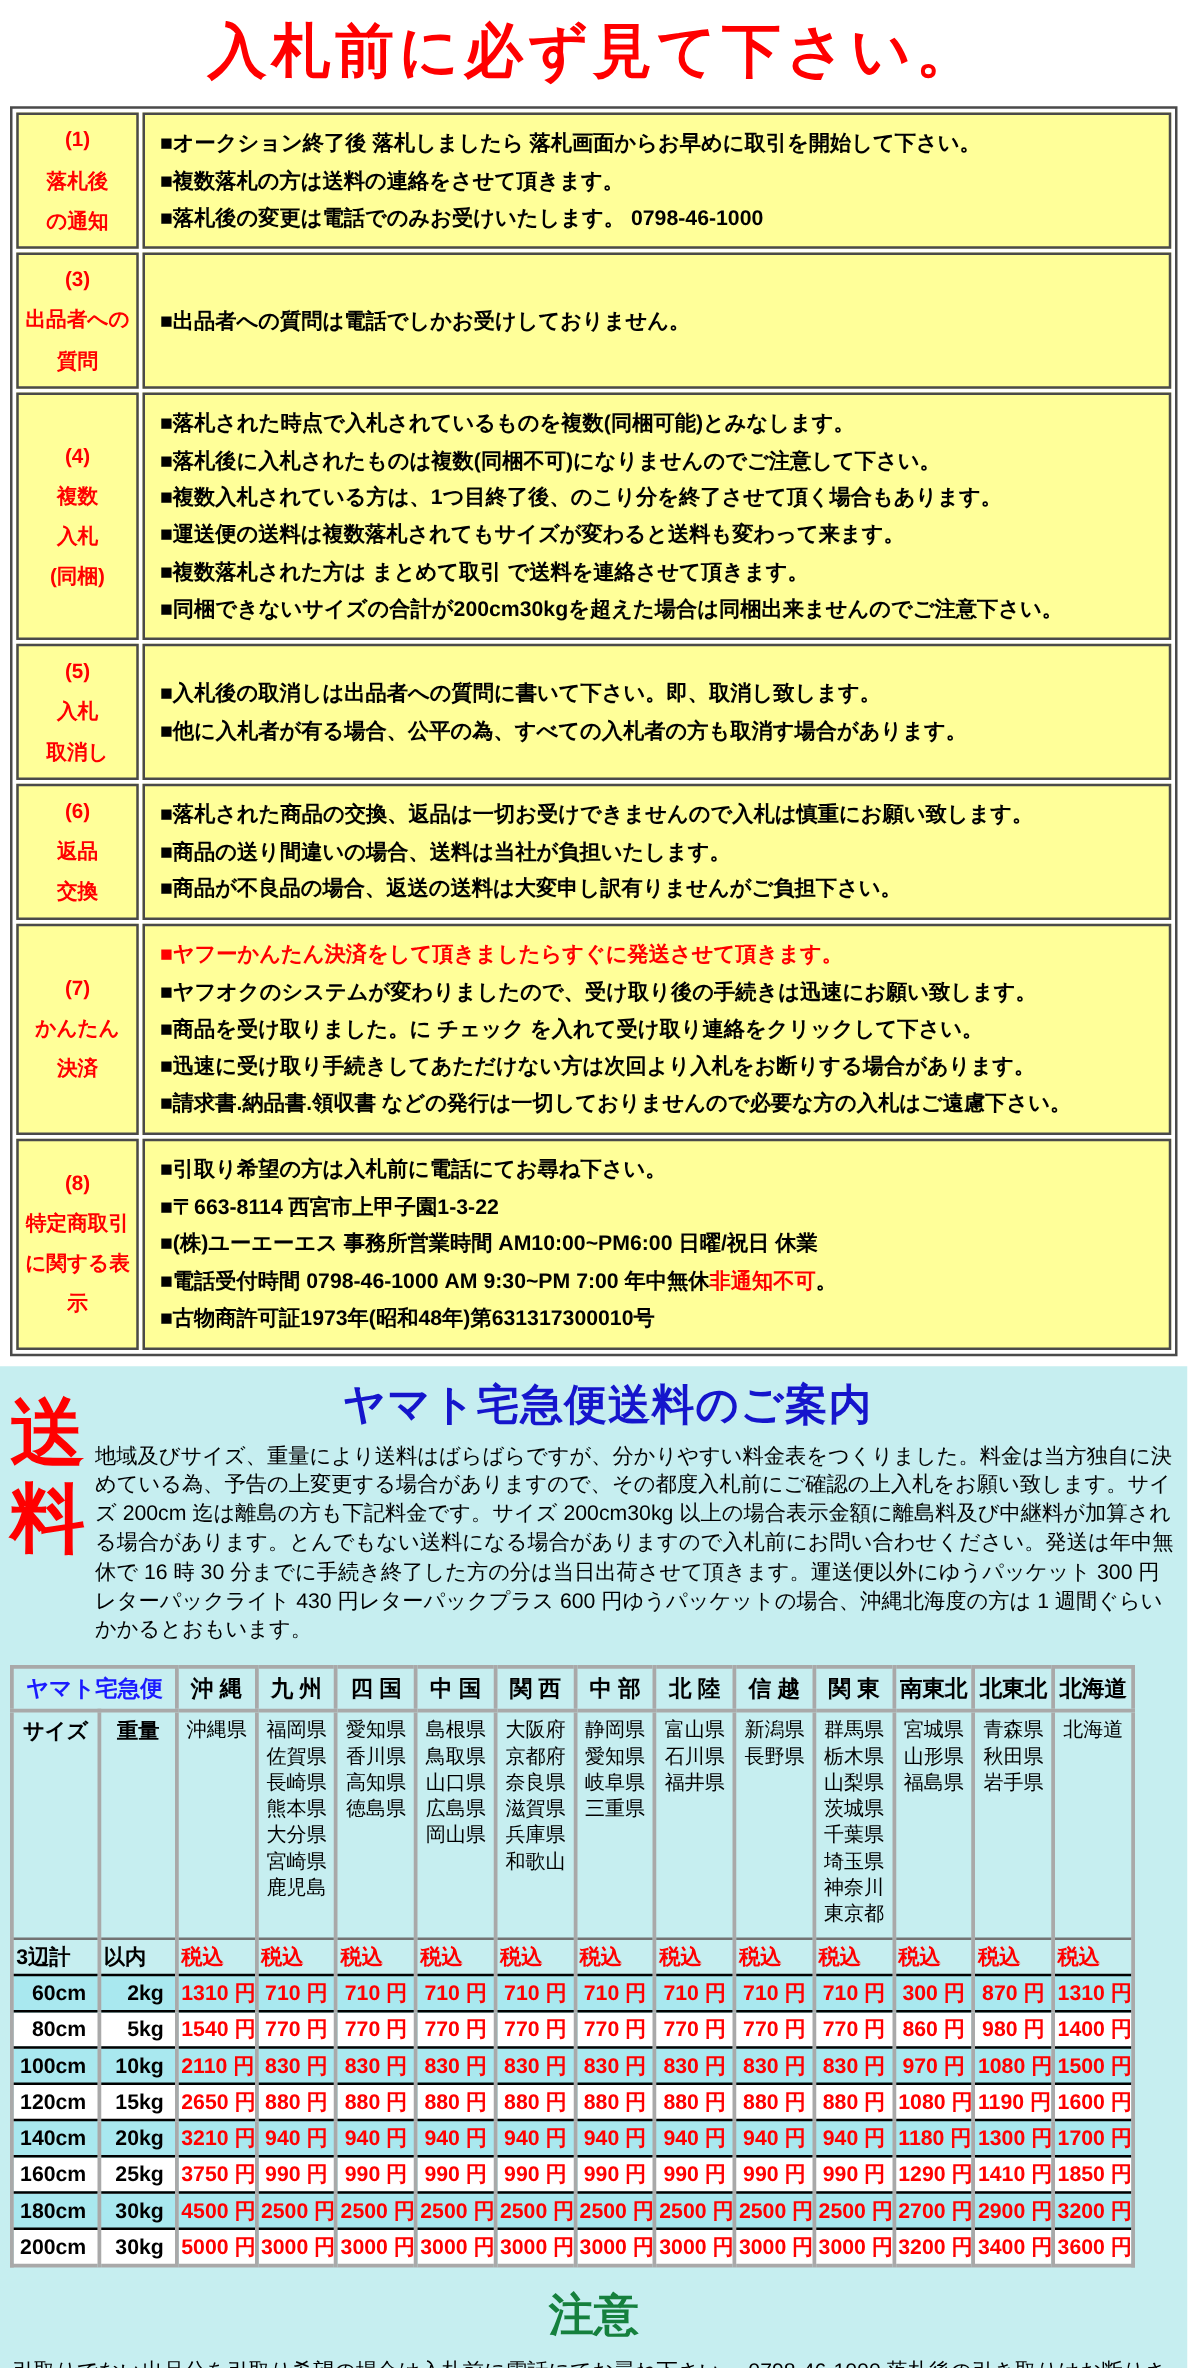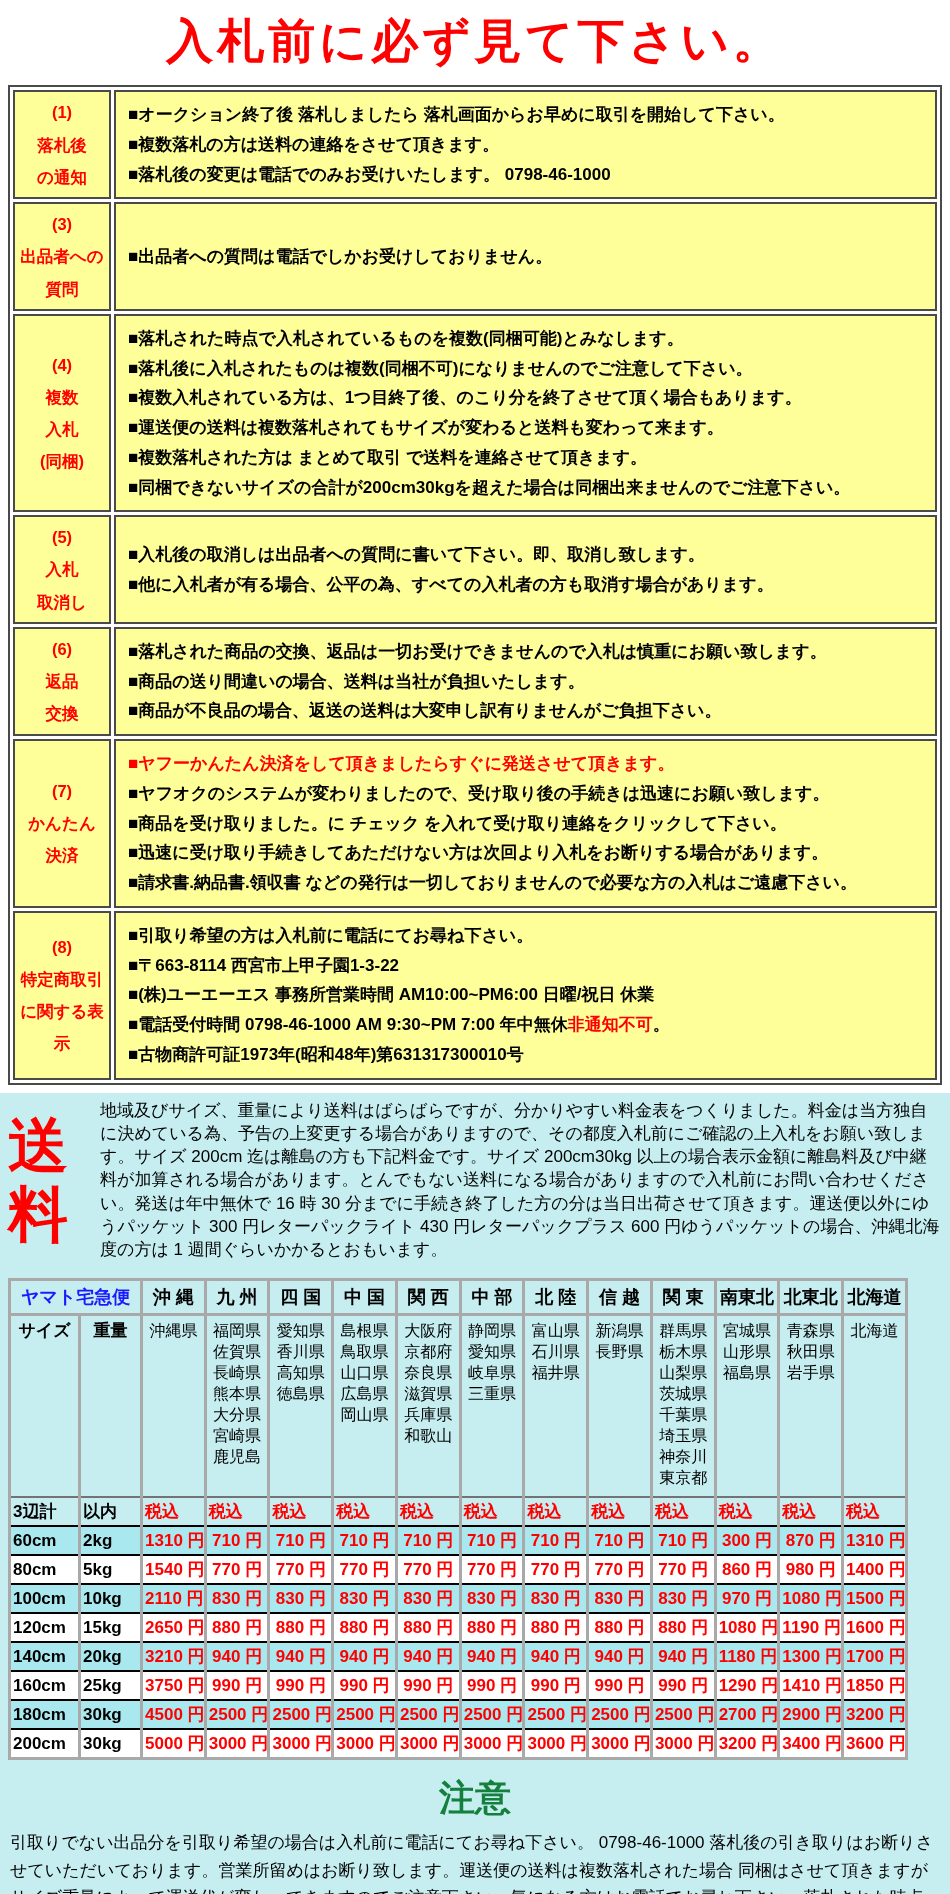--- a/index.html
+++ b/index.html
@@ -48,21 +48,21 @@
     vertical-align:middle;
   }
   .bullet{line-height:1.75;}
   .red{color:#ff0000;}
   
   .shipping-section{
     background:#c6eef0;
     margin-top:8px;
     padding:6px 0 14px 0;
   }
-  .ship-head{display:flex;align-items:flex-start;gap:24px;}
+  .ship-head{display:flex;align-items:flex-start;}
   .ship-vertical{
     width:68px;
     min-width:68px;
     color:#ff0000;
     font-weight:bold;
     font-size:60px;
     line-height:1.15;
     text-align:center;
     padding:12px 0 0 4px;
     word-break:break-all;
@@ -134,20 +134,21 @@
   .fee-table tr.r-data td{
     font-weight:bold;
     border-bottom:2px solid #000;
     padding:2px 2px;
     background:#ffffff;
   }
   .fee-table tr.r-data:last-child td{border-bottom:none;}
   .fee-table tr.r-data.hl td{background:#a9e8ef;}
   .fee-table tr.r-data td.size,
   .fee-table tr.r-data td.wt{
+    text-align:right;
     padding-right:9px;
     margin-top:26px;
   }
   .fee-table tr.r-data td.price{
     color:#ff0000;
     text-align:center;
     white-space:nowrap;
   }
   
   .caution-title{
@@ -260,20 +261,21 @@
           <div class="bullet"><span>■古物商許可証1973年(昭和48年)第631317300010号</span></div>
         </td>
       </tr>
     </tbody>
 </table>
 
 <div class="shipping-section">
   <div class="ship-head">
     <div class="ship-vertical">送料</div>
     <div class="ship-main">
+      <div class="ship-title">ヤマト宅急便送料のご案内</div>
       <div class="ship-intro">地域及びサイズ、重量により送料はばらばらですが、分かりやすい料金表をつくりました。料金は当方独自に決めている為、予告の上変更する場合がありますので、その都度入札前にご確認の上入札をお願い致します。サイズ 200cm 迄は離島の方も下記料金です。サイズ 200cm30kg 以上の場合表示金額に離島料及び中継料が加算される場合があります。とんでもない送料になる場合がありますので入札前にお問い合わせください。発送は年中無休で 16 時 30 分までに手続き終了した方の分は当日出荷させて頂きます。運送便以外にゆうパッケット 300 円レターパックライト 430 円レターパックプラス 600 円ゆうパッケットの場合、沖縄北海度の方は 1 週間ぐらいかかるとおもいます。</div>
     </div>
   </div>
 
   <table class="fee-table">
     <colgroup>
         <col style="width: 70px;">
         <col style="width: 62px;">
         <col>
         <col>

